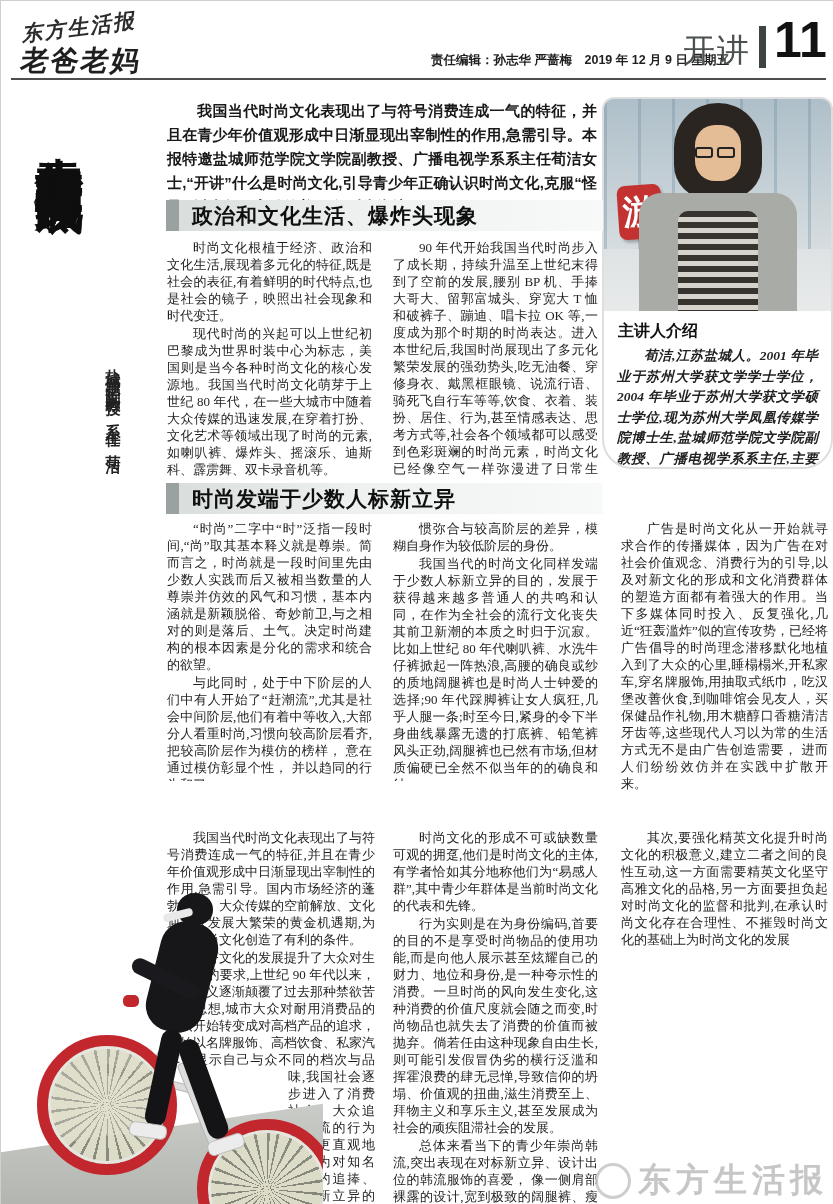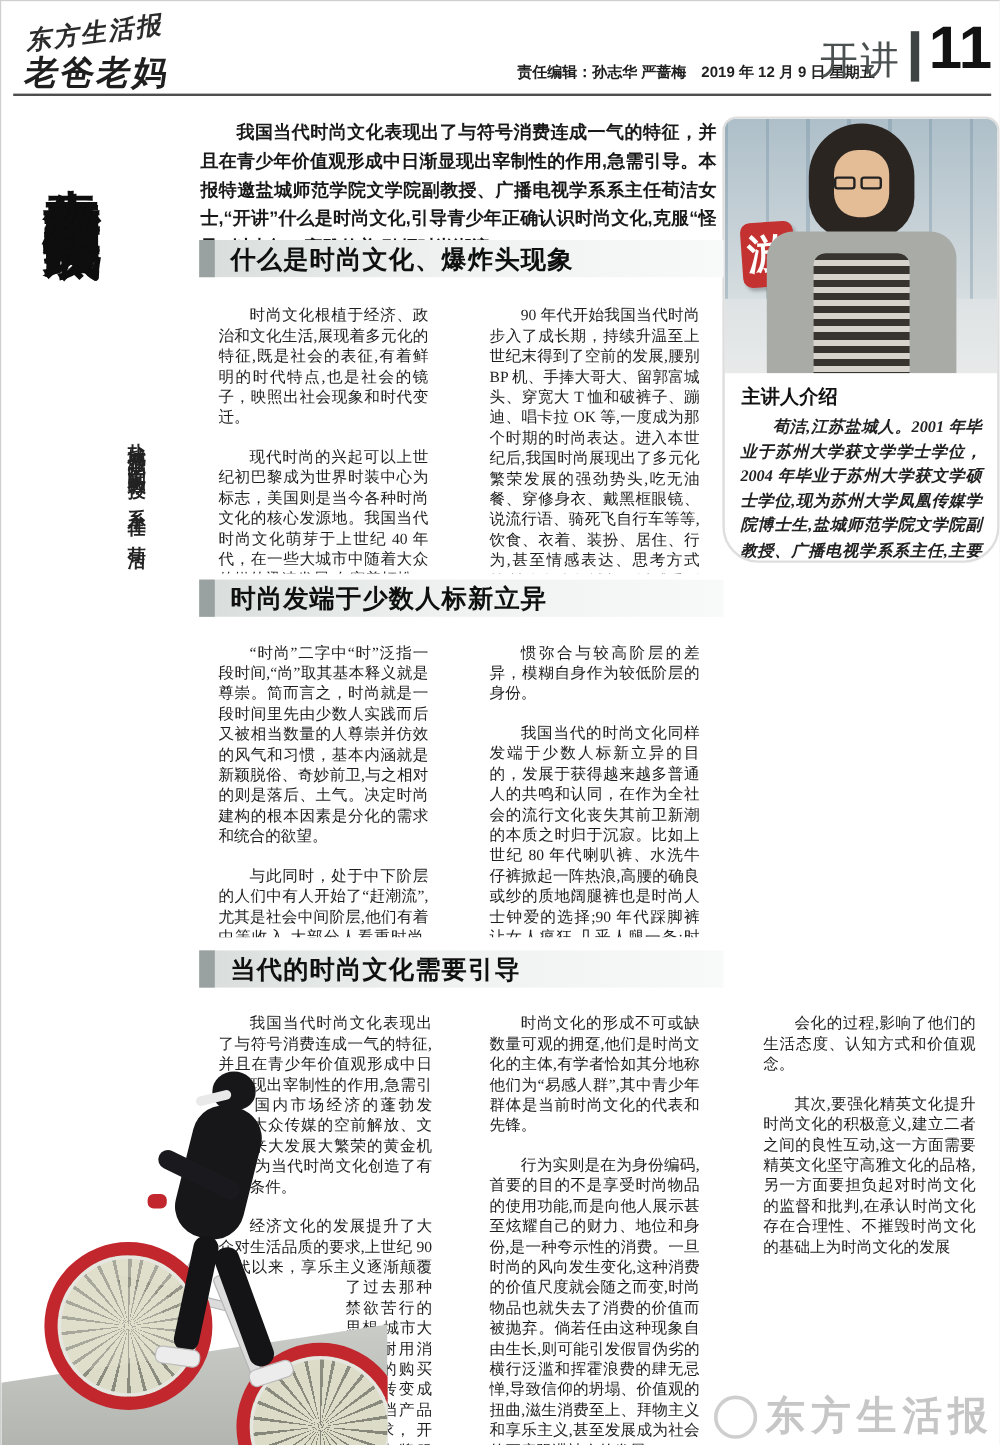--- a/index.html
+++ b/index.html
@@ -68,21 +68,21 @@
   
   .sec-head{position:absolute;left:165px;width:437px;height:31px;display:flex;align-items:center;
             background:linear-gradient(90deg,#d8dddc 0%,#eef1f0 45%,#f8faf9 100%);}
   .sec-head::before{content:"";width:13px;height:31px;background:#99a2a1;margin-right:13px;flex:none;}
   .sec-title{font-family:"Liberation Sans","DejaVu Sans",sans-serif;font-size:21px;font-weight:900;
              color:#0f0f0f;letter-spacing:1px;white-space:nowrap;}
 
   
   .col{position:absolute;font-size:13px;line-height:17px;text-align:justify;color:#1e1e1e;
        overflow:hidden;font-weight:500;}
-  .col p{margin:16px;text-indent:2em;}
+  .col p{margin:1px;text-indent:2em;}
   .wrap-spacer{float:left;width:122px;height:377px;
                shape-outside:polygon(0 242px,122px 242px,122px 377px,0 377px);}
 
   
   .cyclist{position:absolute;left:0;top:878px;width:322px;height:326px;overflow:hidden;}
   .ground{position:absolute;left:0;bottom:0;width:100%;height:110px;
           background:linear-gradient(180deg,#cbcec9,#b2b5b0);
           clip-path:polygon(0 52%,100% 8%,100% 100%,0 100%);}
   .wheel{position:absolute;border-radius:50%;border:11px solid #c1272d;
          background:repeating-conic-gradient(from 10deg,rgba(95,95,75,.55) 0deg 3deg,rgba(222,221,200,.95) 3deg 14deg);
@@ -145,58 +145,57 @@
       <div class="p-face"></div>
       <div class="p-glasses"><span></span><span></span></div>
       <div class="p-cardigan"></div>
       <div class="p-shirt"></div>
     </div>
     <div class="speaker-label">主讲人介绍</div>
     <div class="speaker-bio">荀洁,江苏盐城人。2001 年毕业于苏州大学获文学学士学位，2004 年毕业于苏州大学获文学硕士学位,现为苏州大学凤凰传媒学院博士生,盐城师范学院文学院副教授、广播电视学系系主任,主要从事媒介文化研究。</div>
   </div>
 
   <div class="sec-head" style="top:199px">
-    <span class="sec-title">什么是时尚文化、爆炸头现象</span>
+    <span class="sec-title">政治和文化生活、爆炸头现象</span>
   </div>
   <div class="col" style="left:165px;top:237px;width:207px;height:240px">
     <p>时尚文化根植于经济、政治和文化生活,展现着多元化的特征,既是社会的表征,有着鲜明的时代特点,也是社会的镜子，映照出社会现象和时代变迁。</p>
-    <p>现代时尚的兴起可以上世纪初巴黎成为世界时装中心为标志，美国则是当今各种时尚文化的核心发源地。我国当代时尚文化萌芽于上世纪 40 年代，在一些大城市中随着大众传媒的迅速发展,在穿着打扮、文化艺术等领域出现了时尚的元素,如喇叭裤、爆炸头、摇滚乐、迪斯科、霹雳舞、双卡录音机等。</p>
+    <p>现代时尚的兴起可以上世纪初巴黎成为世界时装中心为标志，美国则是当今各种时尚文化的核心发源地。我国当代时尚文化萌芽于上世纪 80 年代，在一些大城市中随着大众传媒的迅速发展,在穿着打扮、文化艺术等领域出现了时尚的元素,如喇叭裤、爆炸头、摇滚乐、迪斯科、霹雳舞、双卡录音机等。</p>
   </div>
   <div class="col" style="left:391px;top:237px;width:207px;height:240px">
     <p>90 年代开始我国当代时尚步入了成长期，持续升温至上世纪末得到了空前的发展,腰别 BP 机、手捧大哥大、留郭富城头、穿宽大 T 恤和破裤子、蹦迪、唱卡拉 OK 等,一度成为那个时期的时尚表达。进入本世纪后,我国时尚展现出了多元化繁荣发展的强劲势头,吃无油餐、穿修身衣、戴黑框眼镜、说流行语、骑死飞自行车等等,饮食、衣着、装扮、居住、行为,甚至情感表达、思考方式等,社会各个领域都可以感受到色彩斑斓的时尚元素，时尚文化已经像空气一样弥漫进了日常生活。</p>
   </div>
 
   <div class="sec-head" style="top:482px">
     <span class="sec-title">时尚发端于少数人标新立异</span>
   </div>
   <div class="col" style="left:165px;top:518px;width:207px;height:262px">
     <p>“时尚”二字中“时”泛指一段时间,“尚”取其基本释义就是尊崇。简而言之，时尚就是一段时间里先由少数人实践而后又被相当数量的人尊崇并仿效的风气和习惯，基本内涵就是新颖脱俗、奇妙前卫,与之相对的则是落后、土气。决定时尚建构的根本因素是分化的需求和统合的欲望。</p>
     <p>与此同时，处于中下阶层的人们中有人开始了“赶潮流”,尤其是社会中间阶层,他们有着中等收入,大部分人看重时尚,习惯向较高阶层看齐,把较高阶层作为模仿的榜样， 意在通过模仿彰显个性， 并以趋同的行为和习</p>
   </div>
   <div class="col" style="left:391px;top:518px;width:207px;height:262px">
     <p>惯弥合与较高阶层的差异，模糊自身作为较低阶层的身份。</p>
     <p>我国当代的时尚文化同样发端于少数人标新立异的目的，发展于获得越来越多普通人的共鸣和认同，在作为全社会的流行文化丧失其前卫新潮的本质之时归于沉寂。比如上世纪 80 年代喇叭裤、水洗牛仔裤掀起一阵热浪,高腰的确良或纱的质地阔腿裤也是时尚人士钟爱的选择;90 年代踩脚裤让女人疯狂,几乎人腿一条;时至今日,紧身的令下半身曲线暴露无遗的打底裤、铅笔裤风头正劲,阔腿裤也已然有市场,但材质偏硬已全然不似当年的的确良和纱。</p>
   </div>
-
-  <div class="sec-head" style="top:791px">
-    <span class="sec-title">当代的时尚文化需要引导</span>
-  </div>
+  <div class="col" style="left:619px;top:518px;width:209px;height:272px">
+    <p>广告是时尚文化从一开始就寻求合作的传播媒体，因为广告在对社会价值观念、消费行为的引导,以及对新文化的形成和文化消费群体的塑造方面都有着强大的作用。当下多媒体同时投入、反复强化,几近“狂轰滥炸”似的宣传攻势，已经将广告倡导的时尚理念潜移默化地植入到了大众的心里,睡榻榻米,开私家车,穿名牌服饰,用抽取式纸巾，吃汉堡改善伙食,到咖啡馆会见友人，买保健品作礼物,用木糖醇口香糖清洁牙齿等,这些现代人习以为常的生活方式无不是由广告创造需要， 进而人们纷纷效仿并在实践中扩散开来。</p>
+  </div>
+
   <div class="col" style="left:165px;top:827px;width:210px;height:377px">
     <div class="wrap-spacer"></div>
     <p>我国当代时尚文化表现出了与符号消费连成一气的特征,并且在青少年价值观形成中日渐显现出宰制性的作用,急需引导。国内市场经济的蓬勃发展、大众传媒的空前解放、文化迎来大发展大繁荣的黄金机遇期,为当代时尚文化创造了有利的条件。</p>
     <p>经济文化的发展提升了大众对生活品质的要求,上世纪 90 年代以来，享乐主义逐渐颠覆了过去那种禁欲苦行的思想,城市大众对耐用消费品的购买开始转变成对高档产品的追求， 开始以名牌服饰、高档饮食、私家汽车来显示自己与众不同的档次与品味,我国社会逐步进入了消费社会。大众追赶潮流的行为更多更直观地表现为对知名品牌的追捧、对标新立异的外形的模仿。</p>
 
   </div>
   <div class="col" style="left:391px;top:827px;width:207px;height:377px">
     <p>时尚文化的形成不可或缺数量可观的拥趸,他们是时尚文化的主体,有学者恰如其分地称他们为“易感人群”,其中青少年群体是当前时尚文化的代表和先锋。</p>
     <p>行为实则是在为身份编码,首要的目的不是享受时尚物品的使用功能,而是向他人展示甚至炫耀自己的财力、地位和身份,是一种夸示性的消费。一旦时尚的风向发生变化,这种消费的价值尺度就会随之而变,时尚物品也就失去了消费的价值而被抛弃。倘若任由这种现象自由生长,则可能引发假冒伪劣的横行泛滥和挥霍浪费的肆无忌惮,导致信仰的坍塌、价值观的扭曲,滋生消费至上、拜物主义和享乐主义,甚至发展成为社会的顽疾阻滞社会的发展。</p>
     <p>总体来看当下的青少年崇尚韩流,突出表现在对标新立异、设计出位的韩流服饰的喜爱， 像一侧肩部裸露的设计,宽到极致的阔腿裤、瘦到极致的紧身衣等。时尚可以满足青少年尝鲜的心理， 也深刻地参与了青少年社</p>
   </div>
   <div class="col" style="left:619px;top:827px;width:209px;height:377px">
-    <p>会化的过程,影响了他们的生活态度、认知方式和价值观念。</p>
     <p>其次,要强化精英文化提升时尚文化的积极意义,建立二者之间的良性互动,这一方面需要精英文化坚守高雅文化的品格,另一方面要担负起对时尚文化的监督和批判,在承认时尚文化存在合理性、不摧毁时尚文化的基础上为时尚文化的发展</p>
   </div>
 
   <div class="cyclist">
     <div class="ground"></div>
     <div class="frame-tube tube-1"></div>
     <div class="frame-tube tube-2"></div>
     <div class="frame-tube tube-3"></div>
     <div class="wheel wheel-rear"></div>
     <div class="wheel wheel-front"></div>

